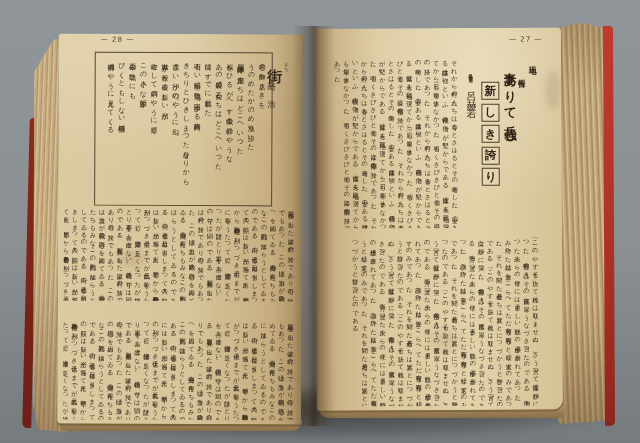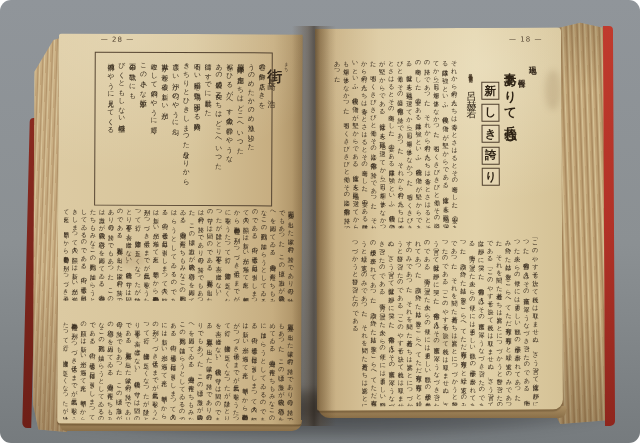--- a/index.html
+++ b/index.html
@@ -2,21 +2,20 @@
 <html><head>
 <meta charset="utf-8">
 <style>
   html,body{margin:0;padding:0;}
   .scene{
     position:relative;
     width:640px;height:443px;
     overflow:hidden;
     background:linear-gradient(180deg,#90959a 0%,#8b9093 55%,#767b7e 100%);
     font-family:"DejaVu Sans",sans-serif;
-    border-radius:11px;
   }
   
   .book-shadow{
     position:absolute;left:30px;top:390px;width:575px;height:48px;
     background:radial-gradient(ellipse at 50% 40%,rgba(20,20,22,.55) 0%,rgba(20,20,22,.25) 55%,rgba(20,20,22,0) 78%);
     filter:blur(4px);
     z-index:1;
   }
   
   .edge-left-cover{
@@ -177,21 +176,21 @@
         <div class="poem-line">百年の戰ひにも</div>
         <div class="poem-line">びくともしない城壁の</div>
         <div class="poem-line">城廓のやうに見えてくる</div>
       </div>
 
     <div class="body-band band-left-1">志願兵を出した家は村の誇りであり母の誇りでもあつた。この頃は誰もが決戰の心構へを固めてゐる。臺灣の靑年たちもみなこの戰列に加はらうとしてゐるのである。街の樣子も日每に引きしまつて人々の顏には新しい光が滿ちて來た。朝早くから勤勞奉仕の列がつづき子供らまでが元氣に歌をうたつて行く。物資は乏しくなつたが誰ひとり不平を言ふ者はない。銃後の守りは固いのである。志願兵を出した家は村の誇りであり母の誇りでもあつた。この頃は誰もが決戰の心構へを固めてゐる。臺灣の靑年たちもみなこの戰列に加はらうとしてゐるのである。街の樣子も日每に引きしまつて人々の顏には新しい光が滿ちて來た。朝早くから勤勞奉仕の列がつづき子供らまでが元氣に歌をうたつて行く。物資は乏しくなつたが誰ひとり不平を言ふ者はない。銃後の守りは固いのである。志願兵を出した家は村の誇りであり母の誇りでもあつた。この頃は誰もが決戰の心構へを固めてゐる。臺灣の靑年たちもみなこの戰列に加はらうとしてゐるのである。街の樣子も日每に引きしまつて人々の顏には新しい光が滿ちて來た。朝早くから勤勞奉仕の列がつづき子供らまでが元氣に歌をうたつて行く。物資は乏しくなつたが誰ひとり不平を言ふ者はない。銃後の守りは固いのである。</div>
     <div class="body-band band-left-2">志願兵を出した家は村の誇りであり母の誇りでもあつた。この頃は誰もが決戰の心構へを固めてゐる。臺灣の靑年たちもみなこの戰列に加はらうとしてゐるのである。街の樣子も日每に引きしまつて人々の顏には新しい光が滿ちて來た。朝早くから勤勞奉仕の列がつづき子供らまでが元氣に歌をうたつて行く。物資は乏しくなつたが誰ひとり不平を言ふ者はない。銃後の守りは固いのである。志願兵を出した家は村の誇りであり母の誇りでもあつた。この頃は誰もが決戰の心構へを固めてゐる。臺灣の靑年たちもみなこの戰列に加はらうとしてゐるのである。街の樣子も日每に引きしまつて人々の顏には新しい光が滿ちて來た。朝早くから勤勞奉仕の列がつづき子供らまでが元氣に歌をうたつて行く。物資は乏しくなつたが誰ひとり不平を言ふ者はない。銃後の守りは固いのである。志願兵を出した家は村の誇りであり母の誇りでもあつた。この頃は誰もが決戰の心構へを固めてゐる。臺灣の靑年たちもみなこの戰列に加はらうとしてゐるのである。街の樣子も日每に引きしまつて人々の顏には新しい光が滿ちて來た。朝早くから勤勞奉仕の列がつづき子供らまでが元氣に歌をうたつて行く。物資は乏しくなつたが誰ひとり不平を言ふ者はない。銃後の守りは固いのである。</div>
   </div>
 
   <div class="page page-right">
-    <div class="pagenum pagenum-right">— 18 —</div>
+    <div class="pagenum pagenum-right">— 27 —</div>
 
     <div class="title-block">
       <div class="cat">
         <span>現地</span>
         <span>報告</span>
       </div>
       <div class="main-title">妻ありて兵強し</div>
       <div class="boxed-title">
           <div class="tbox">新</div>
           <div class="tbox">し</div>

